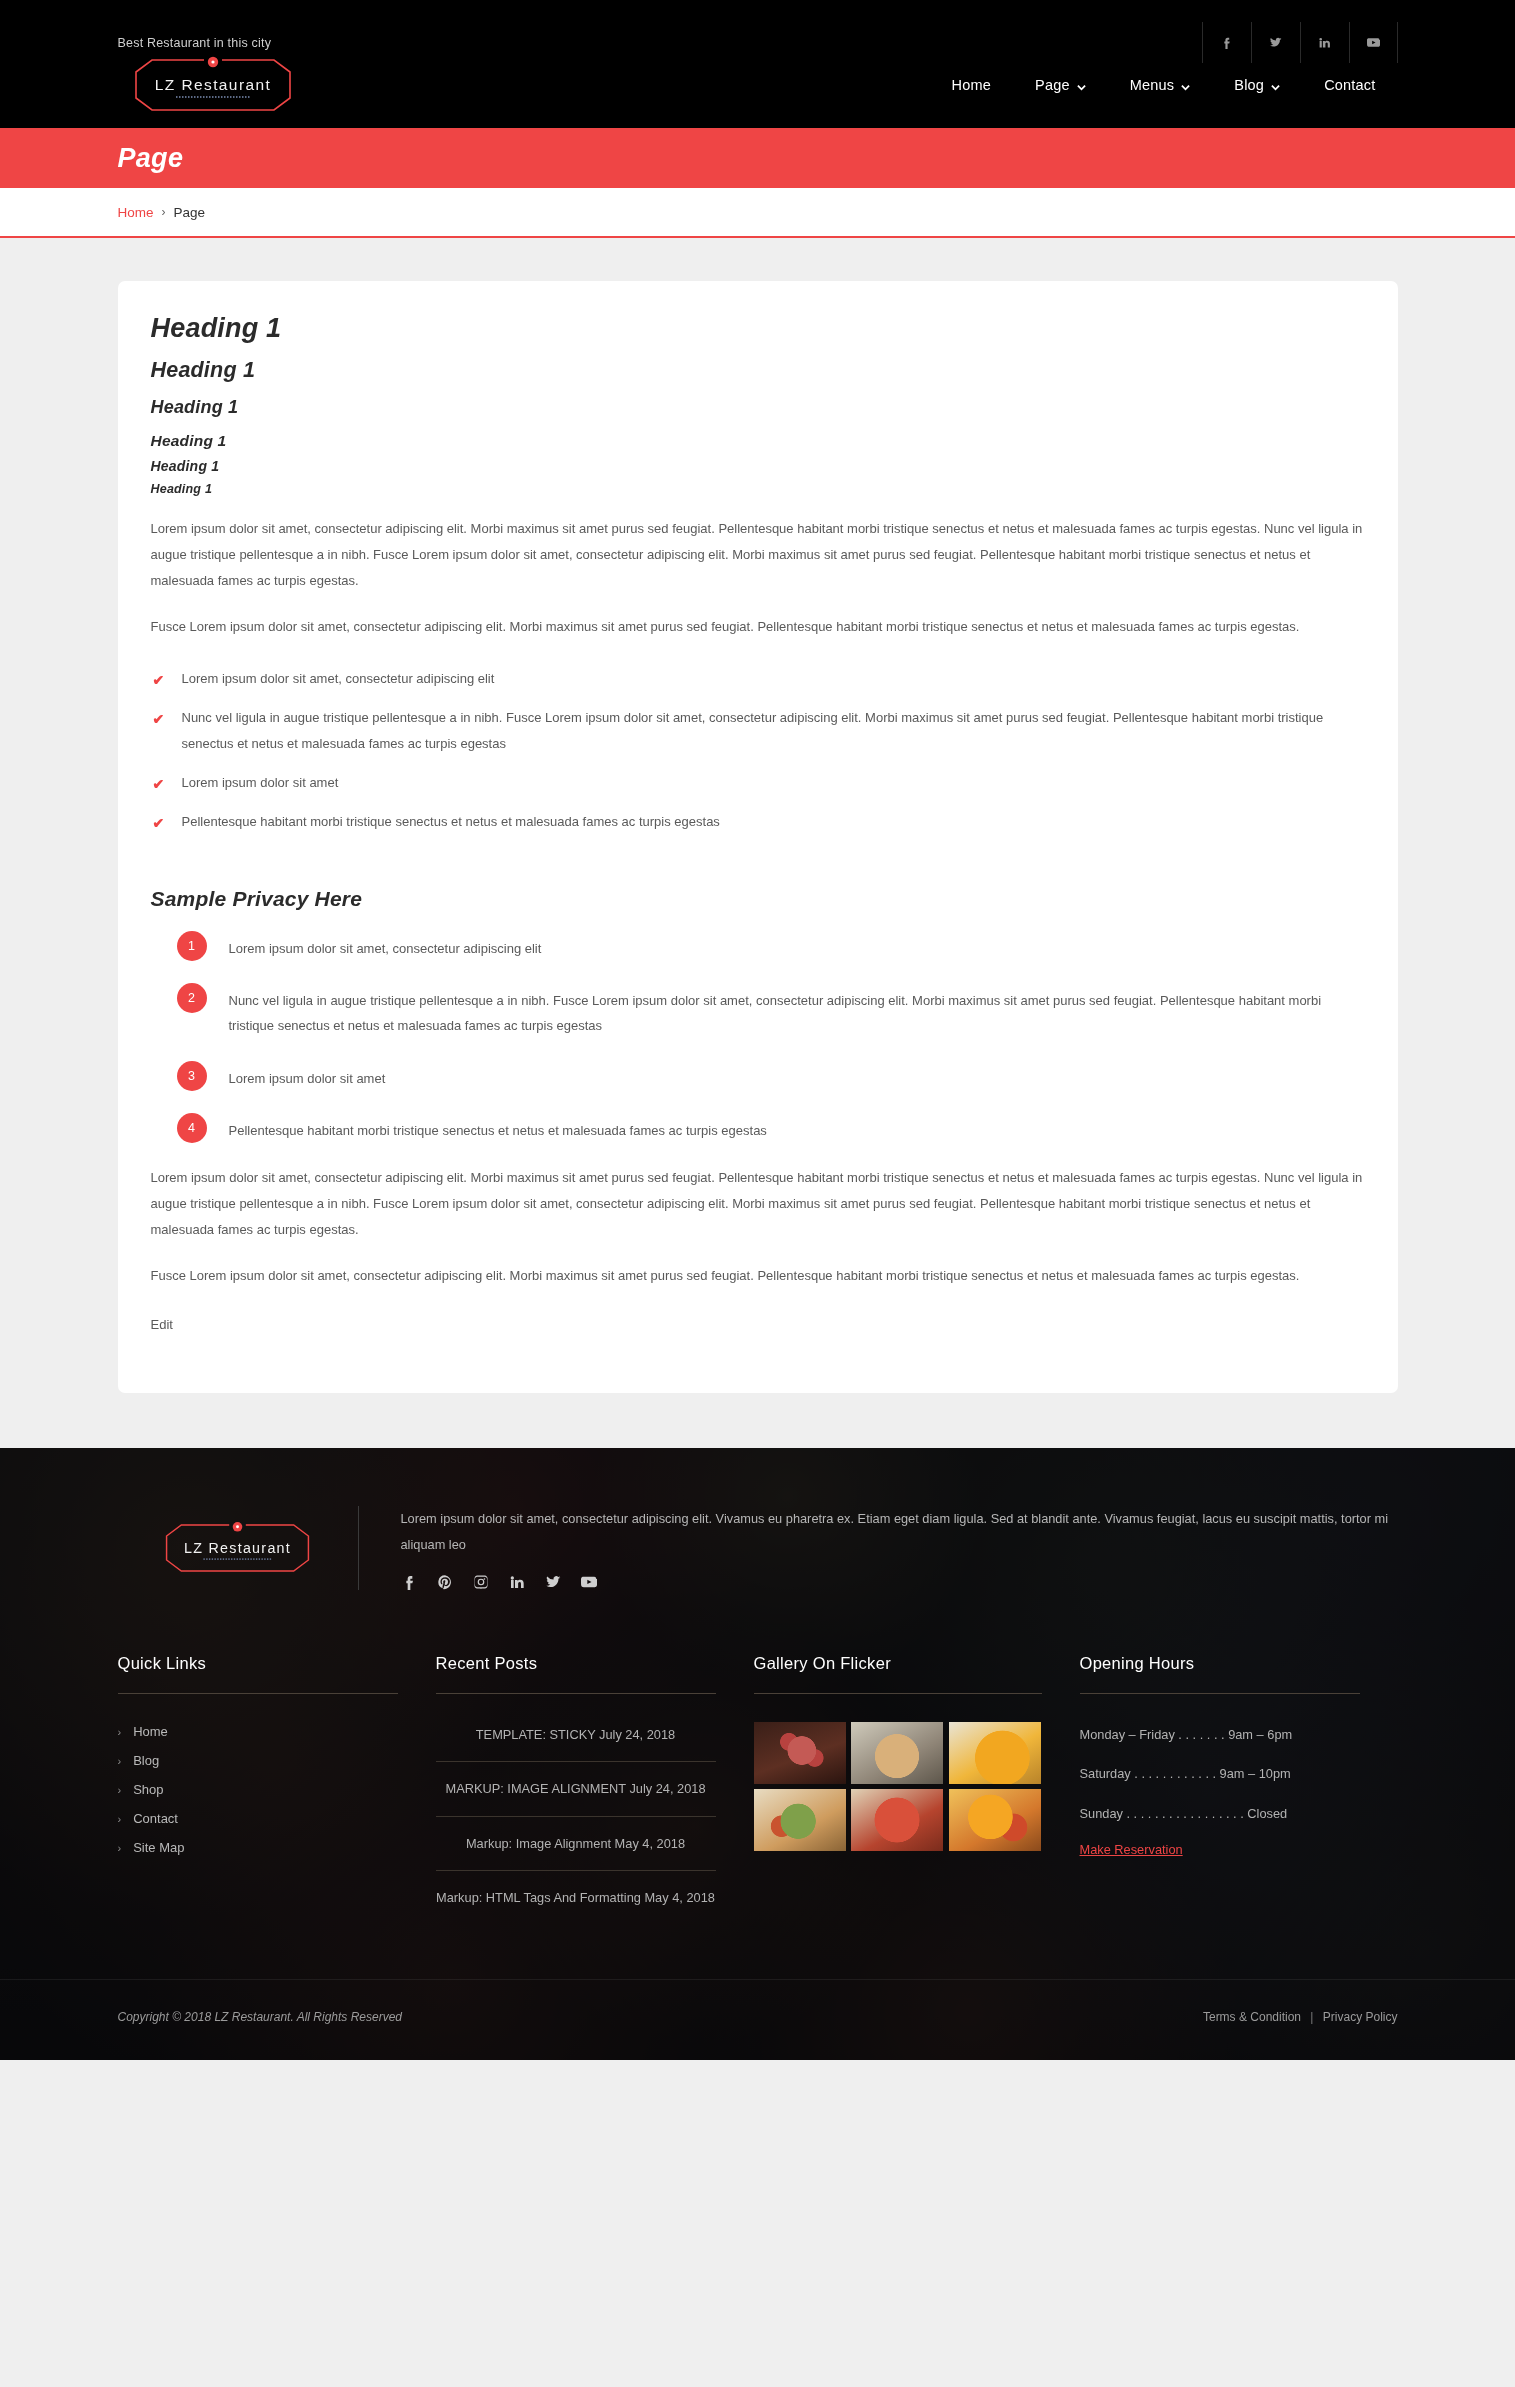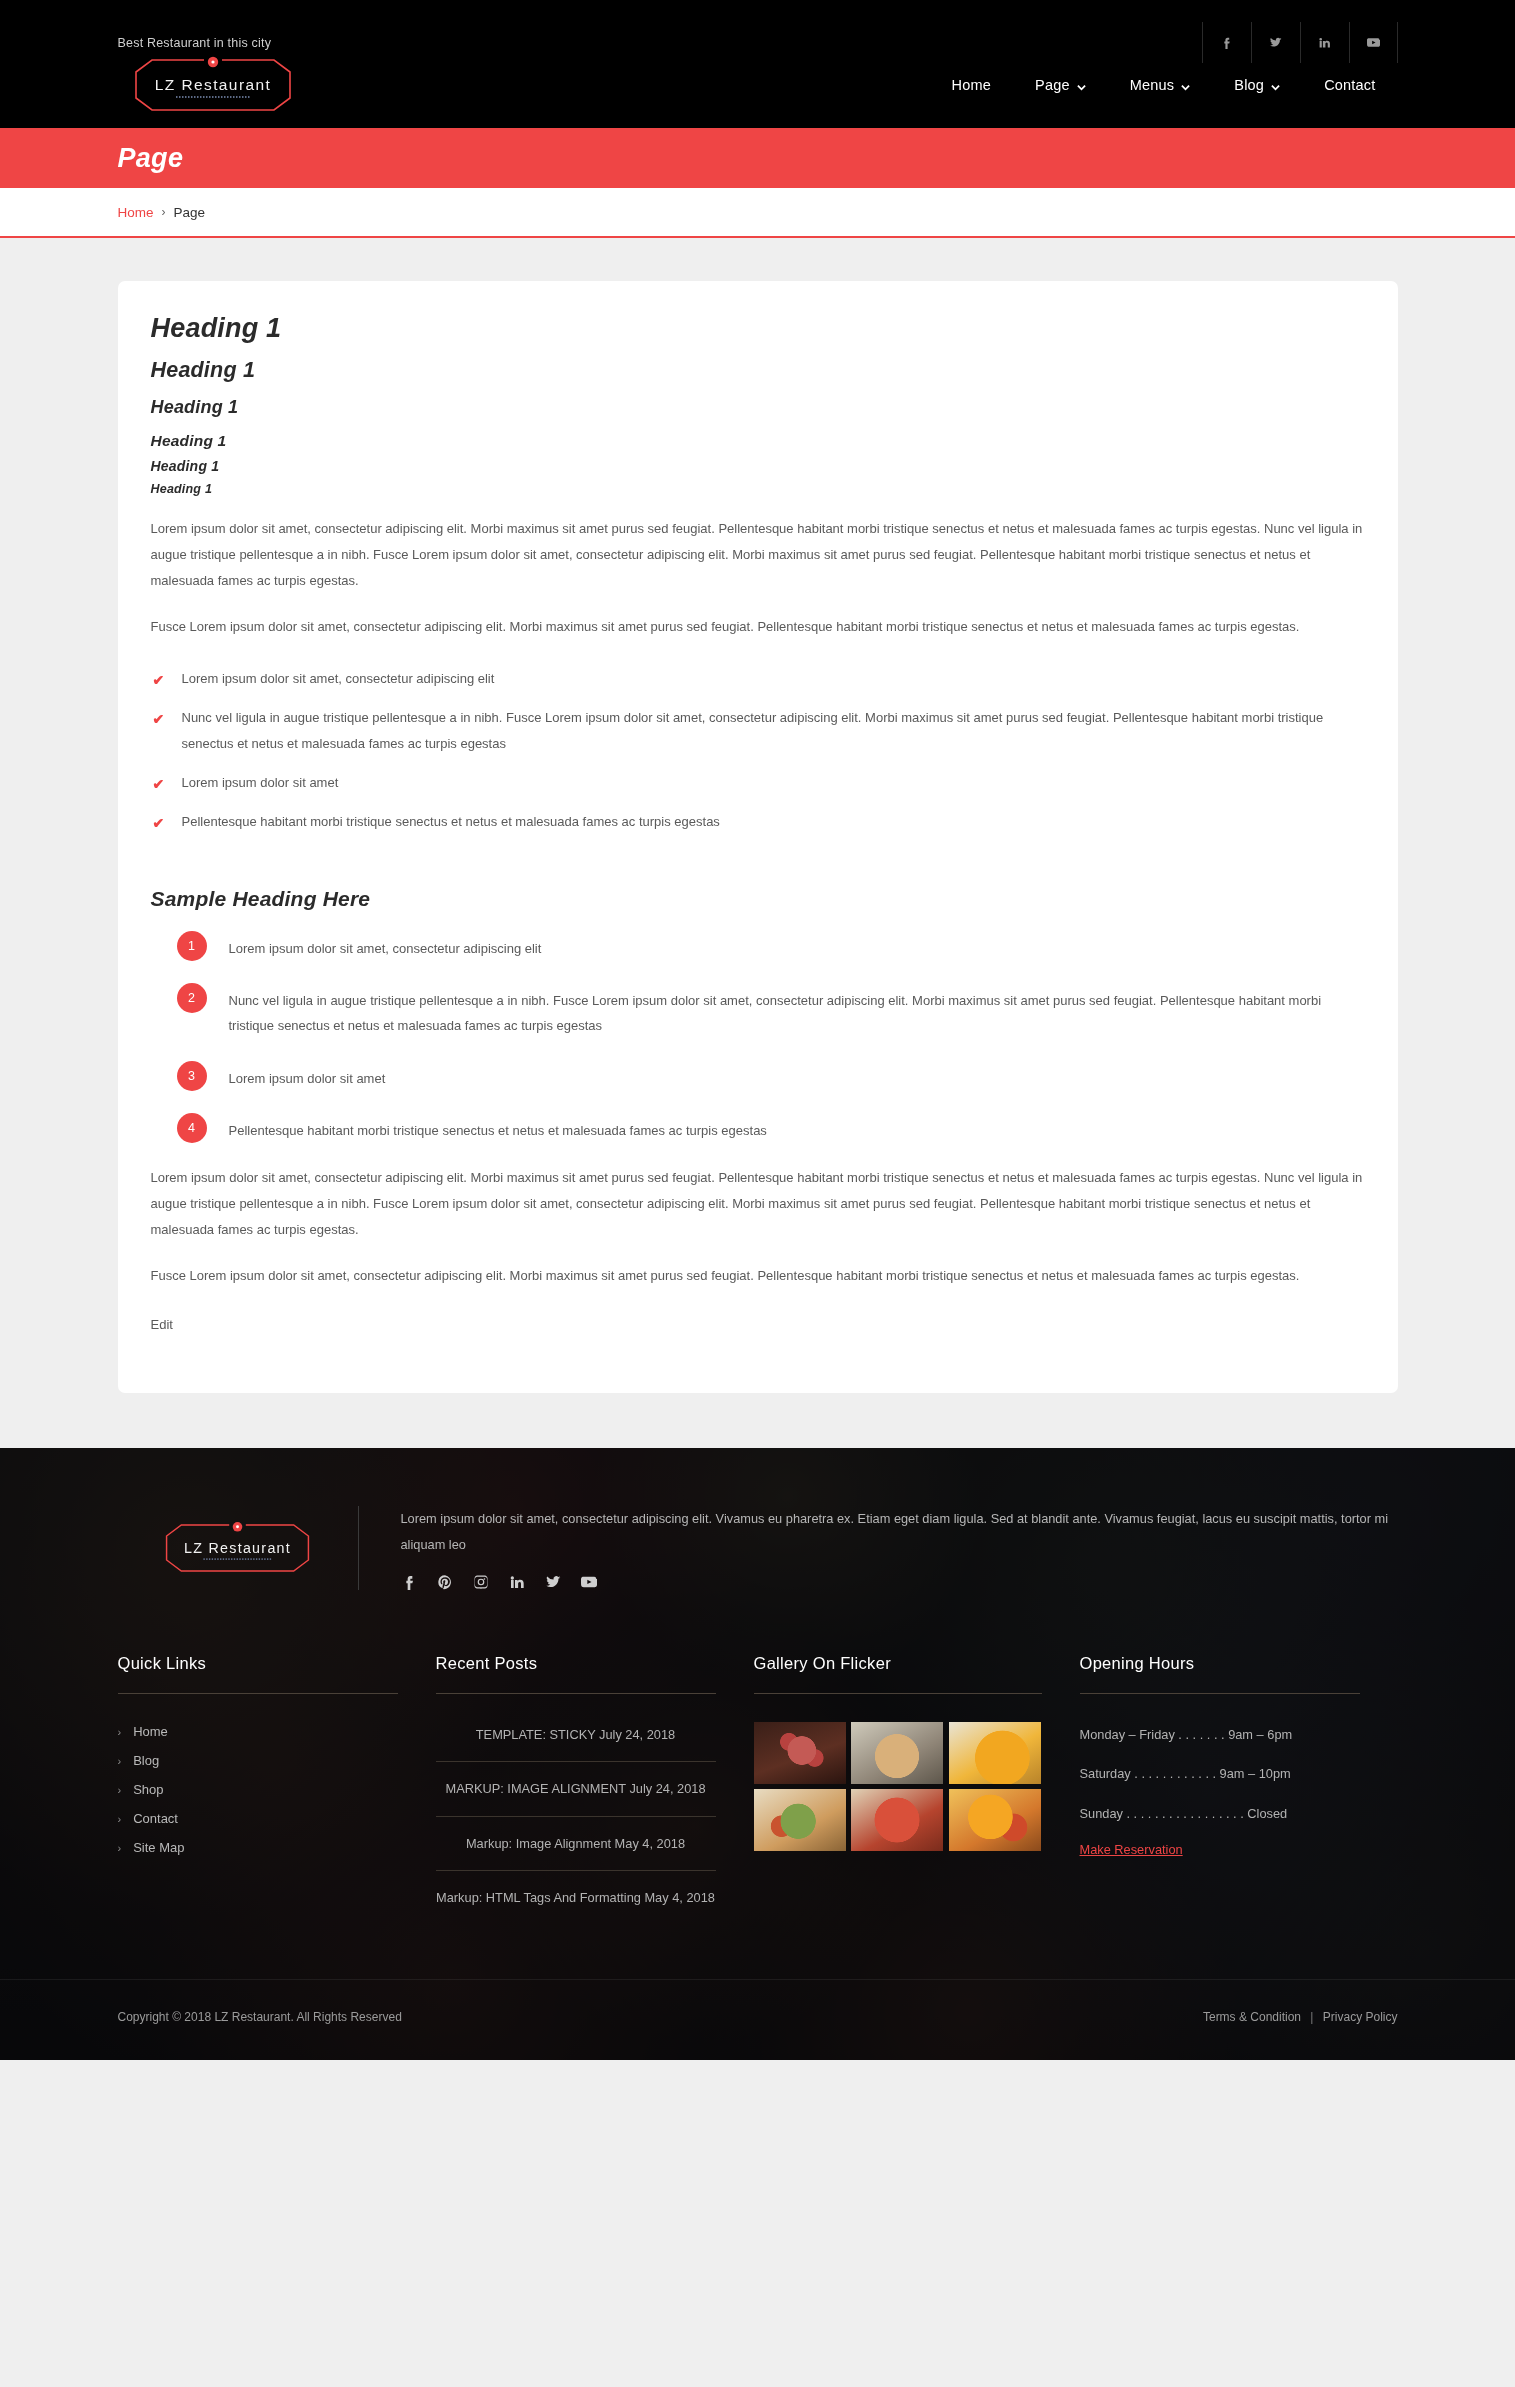--- a/index.html
+++ b/index.html
@@ -171,21 +171,21 @@
         radial-gradient(circle at 45% 45%, #f5a623 0 36%, transparent 37%),
         radial-gradient(circle at 70% 62%, #cf4a2a 0 18%, transparent 19%),
         linear-gradient(150deg,#f0c15a,#d4782c 60%,#8a4a1c); }
 
   ul.hours { list-style:none; }
   ul.hours li { font-size:12.8px; color:#b3b3b3; line-height:2.0; margin-bottom:14px; white-space:nowrap; }
   a.reserve { color:#ef4545; font-size:12.8px; text-decoration:underline;text-align:center; }
 
   .f-bottom { border-top:1px solid rgba(255,255,255,.07); padding:30px 0 36px; }
   .f-bottom .wrap { display:flex; align-items:center; justify-content:space-between; }
-  .copy { font-size:12px; color:#9b9b9b; }
+  .copy { font-size:12px; color:#9b9b9b;font-style:italic; }
   .legal { font-size:12px; color:#9b9b9b; }
   .legal a { color:#9b9b9b; text-decoration:none; }
   .legal .bar { margin:0 6px; color:#7a7a7a; }
 </style>
 </head>
 <body>
 
 <div class="topbar">
   <div class="wrap">
     <div class="tagline">Best Restaurant in this city</div>
@@ -309,21 +309,21 @@
         <li>
           <span class="tick">✔</span>
           <span>Lorem ipsum dolor sit amet</span>
         </li>
         <li>
           <span class="tick">✔</span>
           <span>Pellentesque habitant morbi tristique senectus et netus et malesuada fames ac turpis egestas</span>
         </li>
       </ul>
 
-      <h2 class="sample">Sample Heading Here</h2>
+      <h2 class="sample">Sample Privacy Here</h2>
 
       <ol class="numbered">
         <li>
           <span class="num">1</span>
           <span class="txt">Lorem ipsum dolor sit amet, consectetur adipiscing elit</span>
         </li>
         <li>
           <span class="num">2</span>
           <span class="txt">Nunc vel ligula in augue tristique pellentesque a in nibh. Fusce Lorem ipsum dolor sit amet, consectetur adipiscing elit. Morbi maximus sit amet purus sed feugiat. Pellentesque habitant morbi tristique senectus et netus et malesuada fames ac turpis egestas</span>
         </li>

